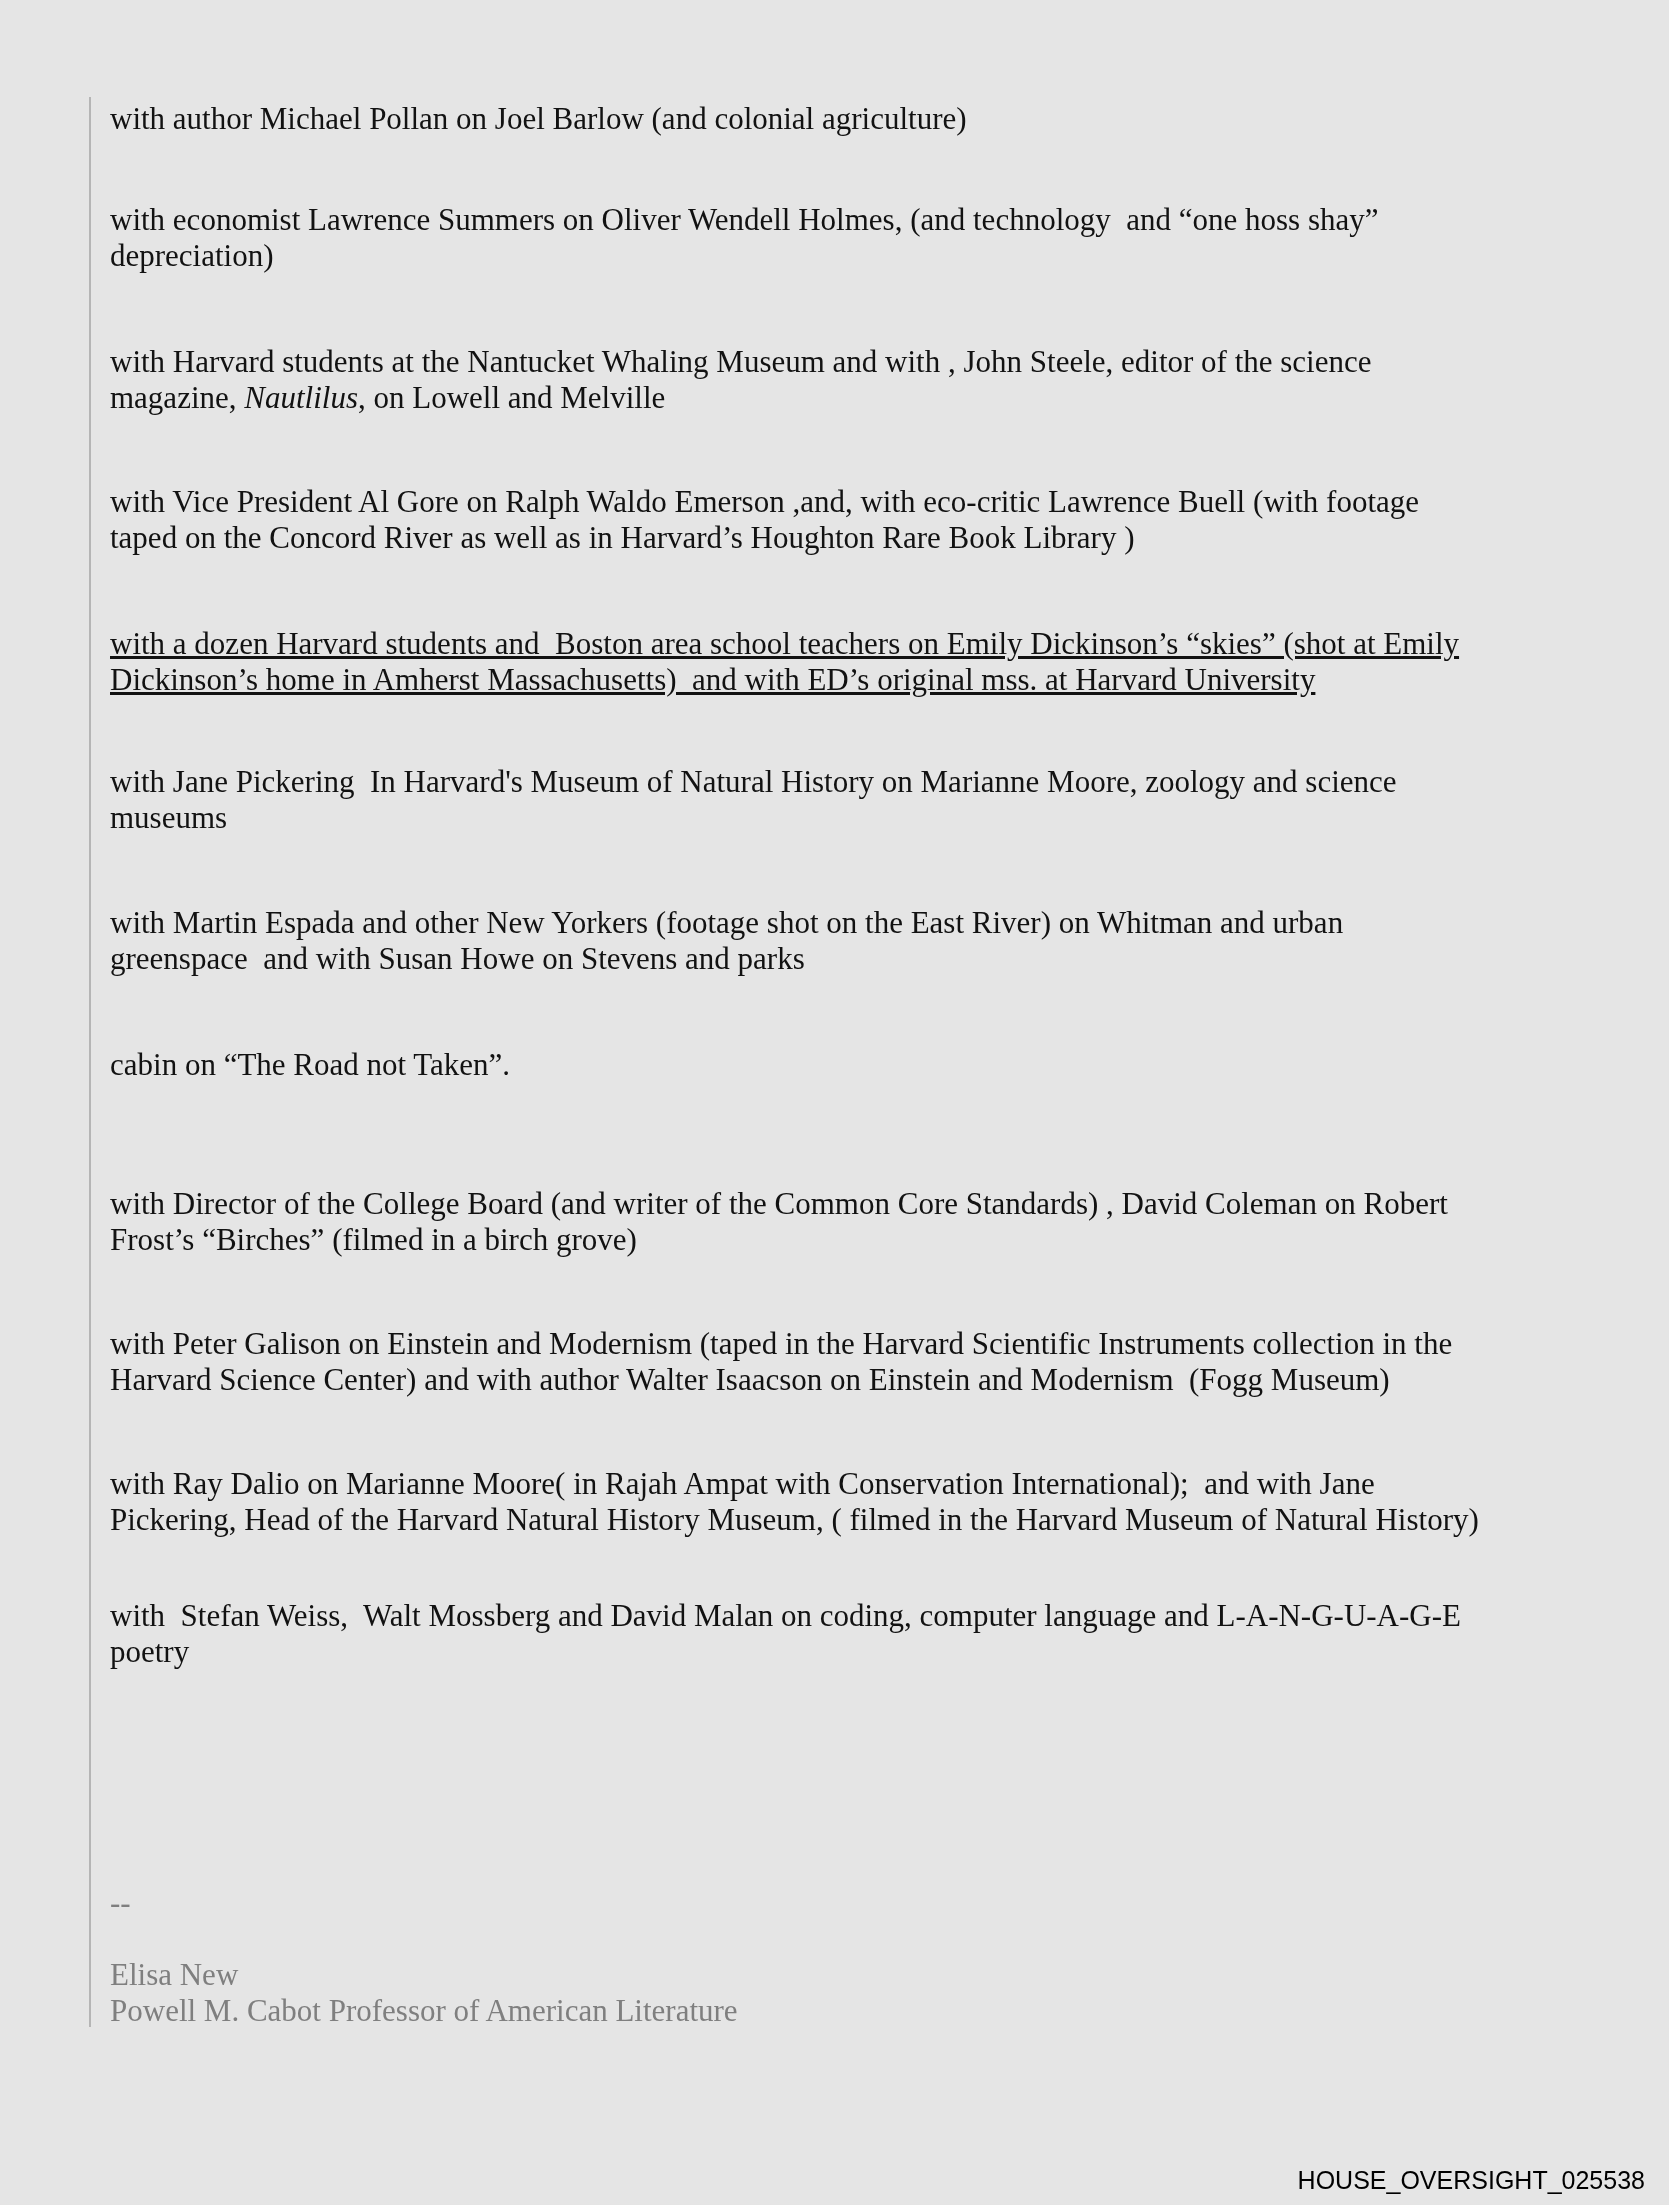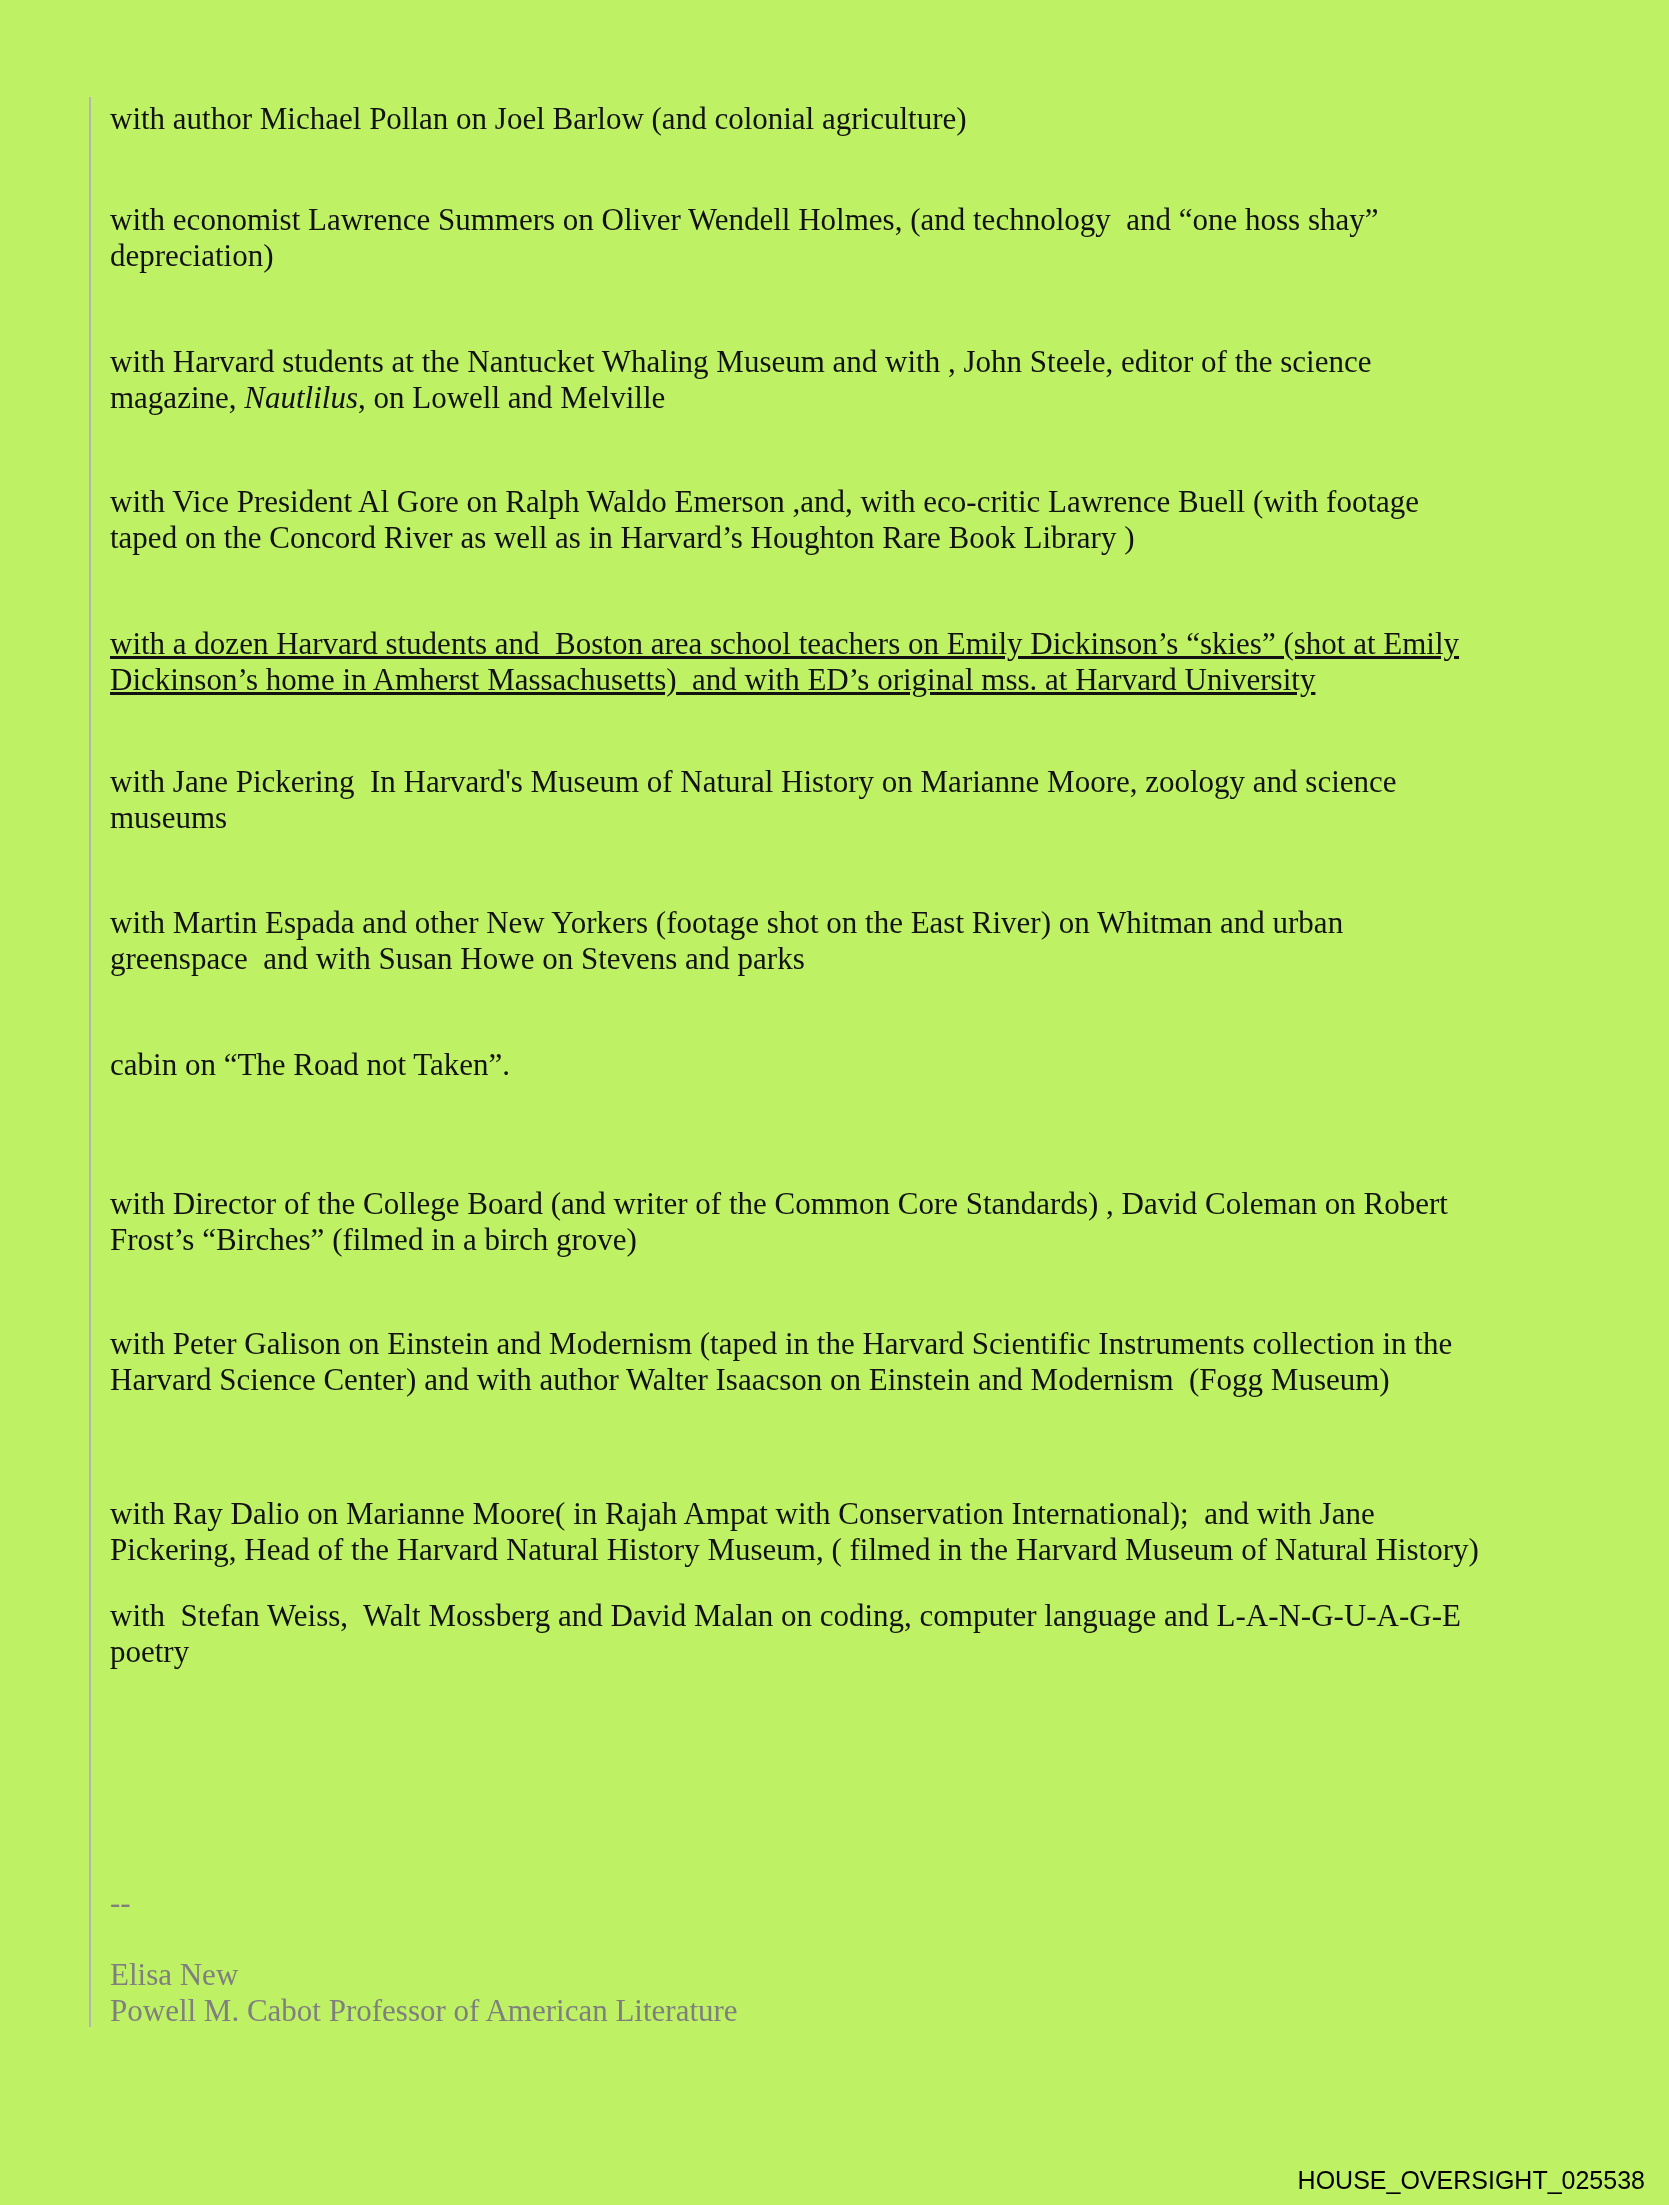--- a/index.html
+++ b/index.html
@@ -1,20 +1,20 @@
 <!DOCTYPE html>
 <html style="font-size:10.5px"><head>
 <meta charset="utf-8">
 <style>
   html, body { margin: 0; padding: 0; background: #ffffff; }
   .page {
     position: relative;
     width: 1669px;
     height: 2205px;
-    background: #bef264;
+    background: #e5e5e5;
     overflow: hidden;
     font-family: "Liberation Serif", "DejaVu Serif", serif;
     color: #121212;
   }
   .quote-bar {
     position: absolute;
     left: 89px;
     top: 97px;
     width: 2px;
     height: 1930px;
@@ -51,21 +51,21 @@
   .p0  { top: 101px; }
   .p1  { top: 202px; }
   .p2  { top: 344px; }
   .p3  { top: 484px; }
   .p4  { top: 626px; text-decoration: underline; }
   .p5  { top: 764px; }
   .p6  { top: 905px; }
   .p7  { top: 1047px; }
   .p8  { top: 1186px; }
   .p9  { top: 1326px; }
-  .p10 { top: 1466px; margin-top: 30px; }
+  .p10 { top: 1466px; }
   .p11 { top: 1598px; }
   .sig-block { top: 1885px; }
 </style>
 </head>
 <body>
 
 <div class="page">
 
   <div class="quote-bar"></div>
 

